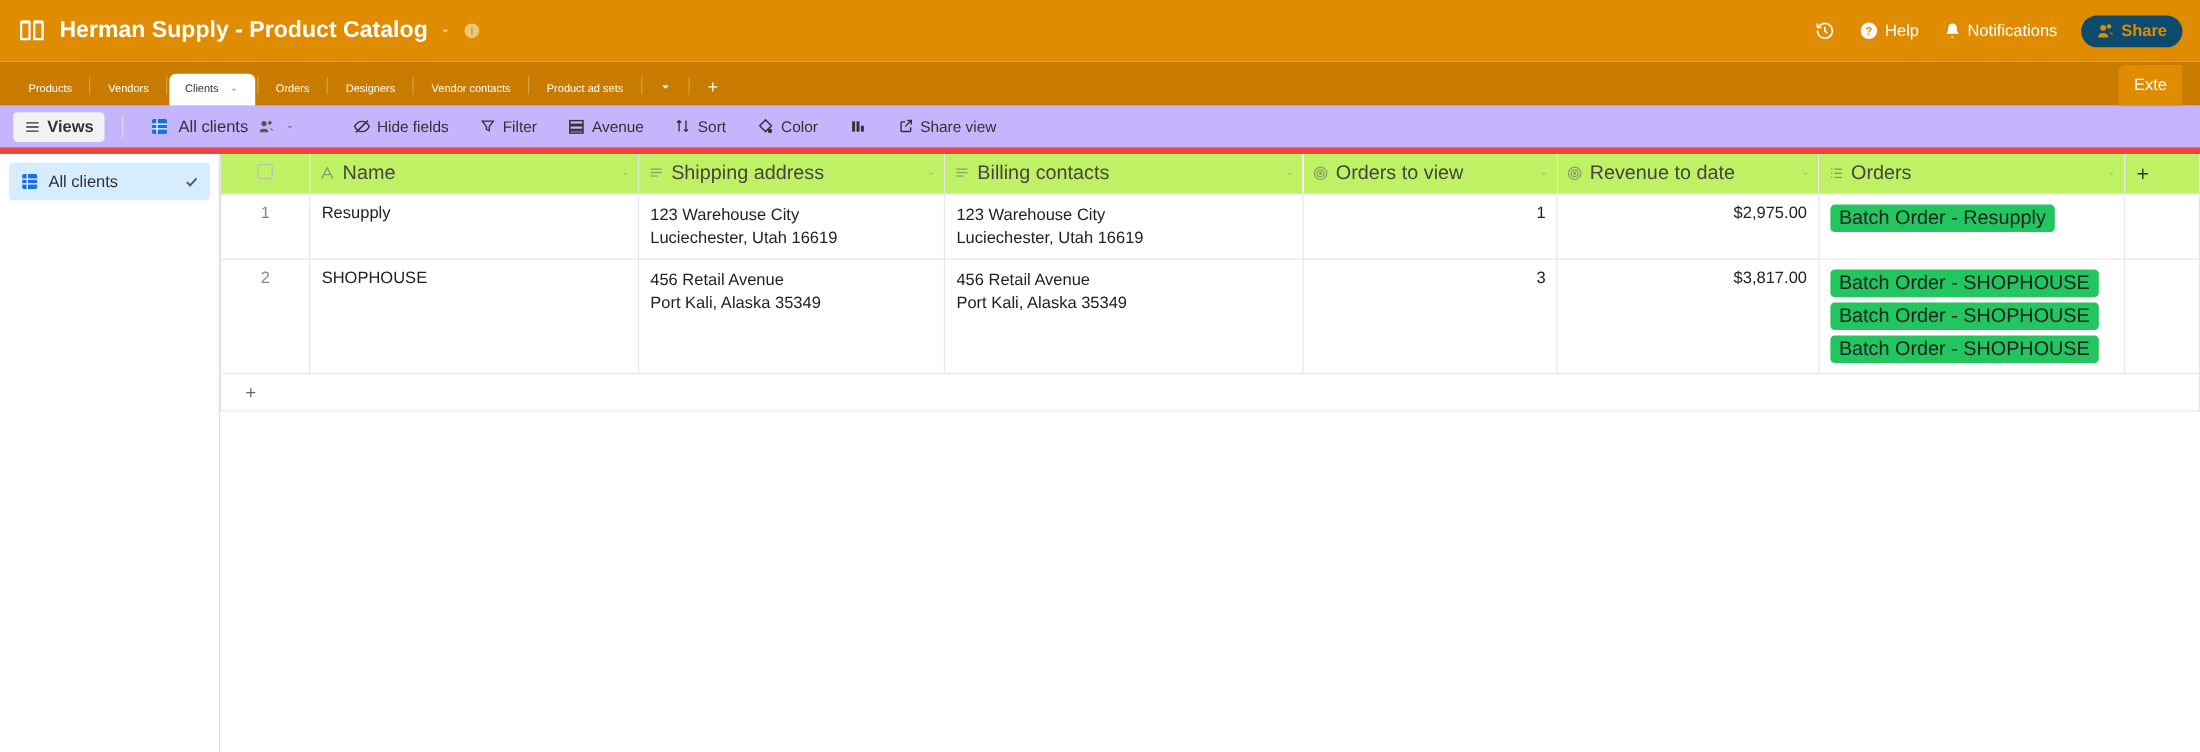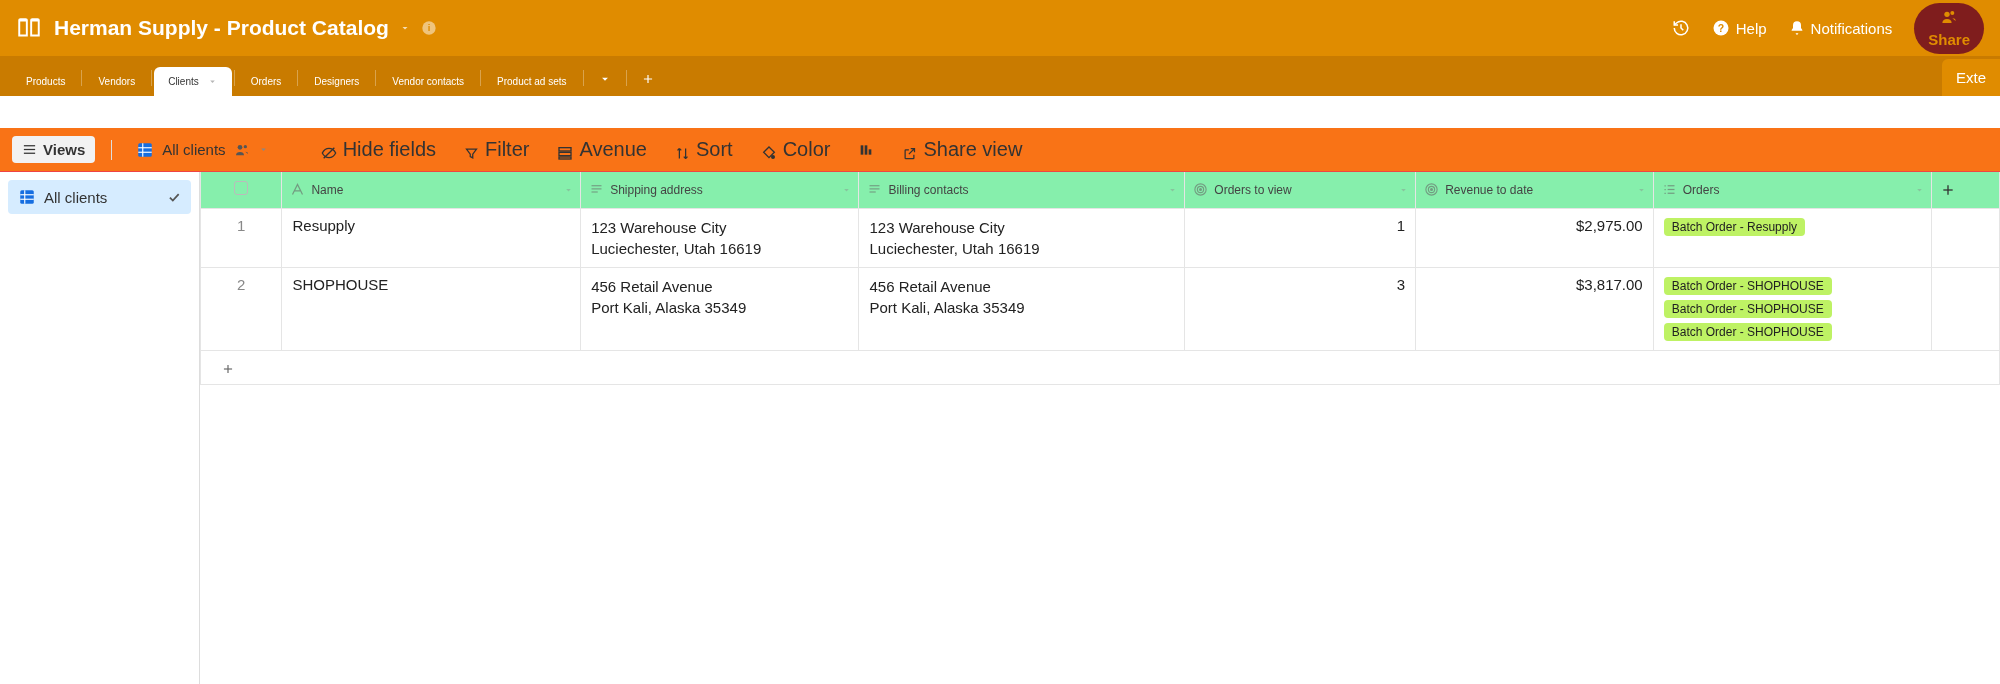--- a/index.html
+++ b/index.html
@@ -7,55 +7,55 @@
 .topbar { background: #e08c00; height: 56px; display: flex; align-items: center; padding: 0 16px; color: #fff; justify-content: center; }
 .topbar .base-icon { margin-right: 12px; display: flex; align-items: center; }
 .topbar .base-title { font-size: 21px; font-weight: 600; display: flex; align-items: center; }
 .topbar .title-caret { margin-left: 10px; opacity: 0.7; }
 .topbar .title-info { margin-left: 10px; opacity: 0.7; display: flex; }
 .topbar .center-tabs { display: flex; align-items: center; margin-left: 36px; gap: 8px; }
 .topbar .center-tab { padding: 8px 18px; border-radius: 999px; font-size: 15px; font-weight: 500; cursor: pointer; }
 .topbar .center-tab.active { background: rgba(0,0,0,0.18); }
 .topbar .right { margin-left: auto; display: flex; align-items: center; gap: 22px; font-size: 15px; }
 .topbar .right .item { display: flex; align-items: center; gap: 6px; cursor: pointer; }
-.topbar .share-btn { background: #7f1d1d; color: #e08c00; padding: 6px 14px; border-radius: 999px; font-weight: 600; display: flex; align-items: center; gap: 6px; cursor: pointer; flex-direction: column; }
+.topbar .share-btn { background: #0c4a6e; color: #e08c00; padding: 6px 14px; border-radius: 999px; font-weight: 600; display: flex; align-items: center; gap: 6px; cursor: pointer; }
 .tabbar { background: #c97b00; height: 40px; display: flex; align-items: flex-end; padding: 0 12px; color: #fff; position: relative; }
 .tabbar .tab { padding: 9px 14px 9px 14px; font-size: 10px; cursor: pointer; display: flex; align-items: center; border-radius: 6px 6px 0 0; }
 .tabbar .tab.active { background: #fff; color: #333; }
 .tabbar .tab .caret { margin-left: 8px; opacity: 0.6; }
 .tabbar .sep { width: 1px; height: 16px; background: rgba(255,255,255,0.3); margin: 0 2px 10px 2px; }
 .tabbar .more-tab { padding: 8px 12px; cursor: pointer; margin-bottom: 2px; }
 .tabbar .add-tab { padding: 8px 12px; cursor: pointer; margin-bottom: 2px; }
-.tabbar .ext { position: absolute; right: 0; background: #e08c00; padding: 10px 14px; margin-bottom: 0; font-size: 15px; border-radius: 6px 0 0 0;}
-.toolbar { height: 44px; border-bottom: 1px solid #ef4444; display: flex; align-items: center; padding: 0 12px; gap: 8px; background: #f97316; margin-top: 32px; }
+.tabbar .ext { position: absolute; right: 16px; background: #e08c00; padding: 10px 14px; margin-bottom: 0; font-size: 15px; border-radius: 6px 0 0 0;}
+.toolbar { height: 44px; border-bottom: 6px solid #ef4444; display: flex; align-items: center; padding: 0 12px; gap: 8px; background: #c4b5fd; }
 .toolbar .views-btn { display: flex; align-items: center; gap: 6px; padding: 5px 10px; background: #f2f2f2; border-radius: 4px; font-weight: 600; cursor: pointer; font-size: 15px;}
 .toolbar .vsep { width: 1px; height: 20px; background: #ddd; margin: 0 8px; }
 .toolbar .view-name { display: flex; align-items: center; gap: 8px; padding: 5px 8px; border-radius: 4px; cursor: pointer; font-size: 15px;}
 .toolbar .view-name .grid-icon { color: #166ee1; }
-.toolbar .tool { display: flex; align-items: flex-end; gap: 6px; padding: 5px 10px; border-radius: 4px; cursor: pointer; font-size: 20px; color: #333;}
+.toolbar .tool { display: flex; align-items: flex-start; gap: 6px; padding: 5px 10px; border-radius: 4px; cursor: pointer; font-size: 14px; color: #333;}
 .content { display: flex; height: calc(684px - 56px - 40px - 44px); background: #fff; }
 .sidebar { width: 200px; border-right: 1px solid #ddd; padding: 8px; }
 .sidebar .search { display: flex; align-items: center; gap: 8px; padding: 8px 8px 12px 8px; color: #888; font-size: 15px;}
 .sidebar .search input { border: none; outline: none; font-size: 15px; color: #333; width: 100%; }
 .sidebar .view-item { display: flex; align-items: center; gap: 8px; padding: 8px 10px; border-radius: 4px; cursor: pointer; font-size: 15px;}
 .sidebar .view-item.active { background: #d6ecff; }
 .sidebar .view-item .check { margin-left: auto; color: #555; }
 .sidebar .grid-icon { color: #166ee1; }
 .grid { flex: 1; overflow: auto; position: relative; }
 .grid table { border-collapse: collapse; width: 100%; }
-.grid th { background: #86efac; border: 1px solid #e5e5e5; border-top: none; text-align: left; font-weight: 400; color: #444; height: 36px; padding: 0 8px; font-size: 12px; position: relative;}
+.grid th { background: #bef264; border: 1px solid #e5e5e5; border-top: none; text-align: left; font-weight: 400; color: #444; height: 36px; padding: 0 8px; font-size: 18px; position: relative;}
 .grid th .hdr { display: flex; align-items: center; gap: 6px; }
 .grid th .drop { position: absolute; right: 6px; top: 50%; transform: translateY(-50%); opacity: 0.4; cursor: pointer;}
 .grid td { border: 1px solid #e5e5e5; padding: 8px 10px; vertical-align: top; font-size: 15px; color: #222; }
 .grid .rownum { width: 60px; text-align: center; color: #888; background: #fff;}
 .grid .rownum-th { width: 60px; text-align: center; }
 .grid .add-col { width: 50px; text-align: center; cursor: pointer; }
 .grid .addr { white-space: pre-line; line-height: 1.4; }
 .grid .num { text-align: right; }
-.grid .pill { display: inline-block; background: #bef264; border-radius: 4px; padding: 2px 8px; margin: 1px 0; font-size: 12px; }
+.grid .pill { display: inline-block; background: #22c55e; border-radius: 4px; padding: 2px 8px; margin: 1px 0; font-size: 18px; }
 .grid .pill-wrap { display: flex; flex-direction: column; align-items: flex-start; gap: 3px;}
 .grid .add-row td { color: #888; cursor: pointer; height: 32px; text-align: left; padding-left: 20px;}
 .field-icon { opacity: 0.6; flex-shrink: 0; }
 svg { display: block; }
 .checkbox-box { width: 14px; height: 14px; border: 1.5px solid #bbb; border-radius: 3px; display: inline-block; }
 </style>
 </head>
 <body>
 
 <div class="topbar">

